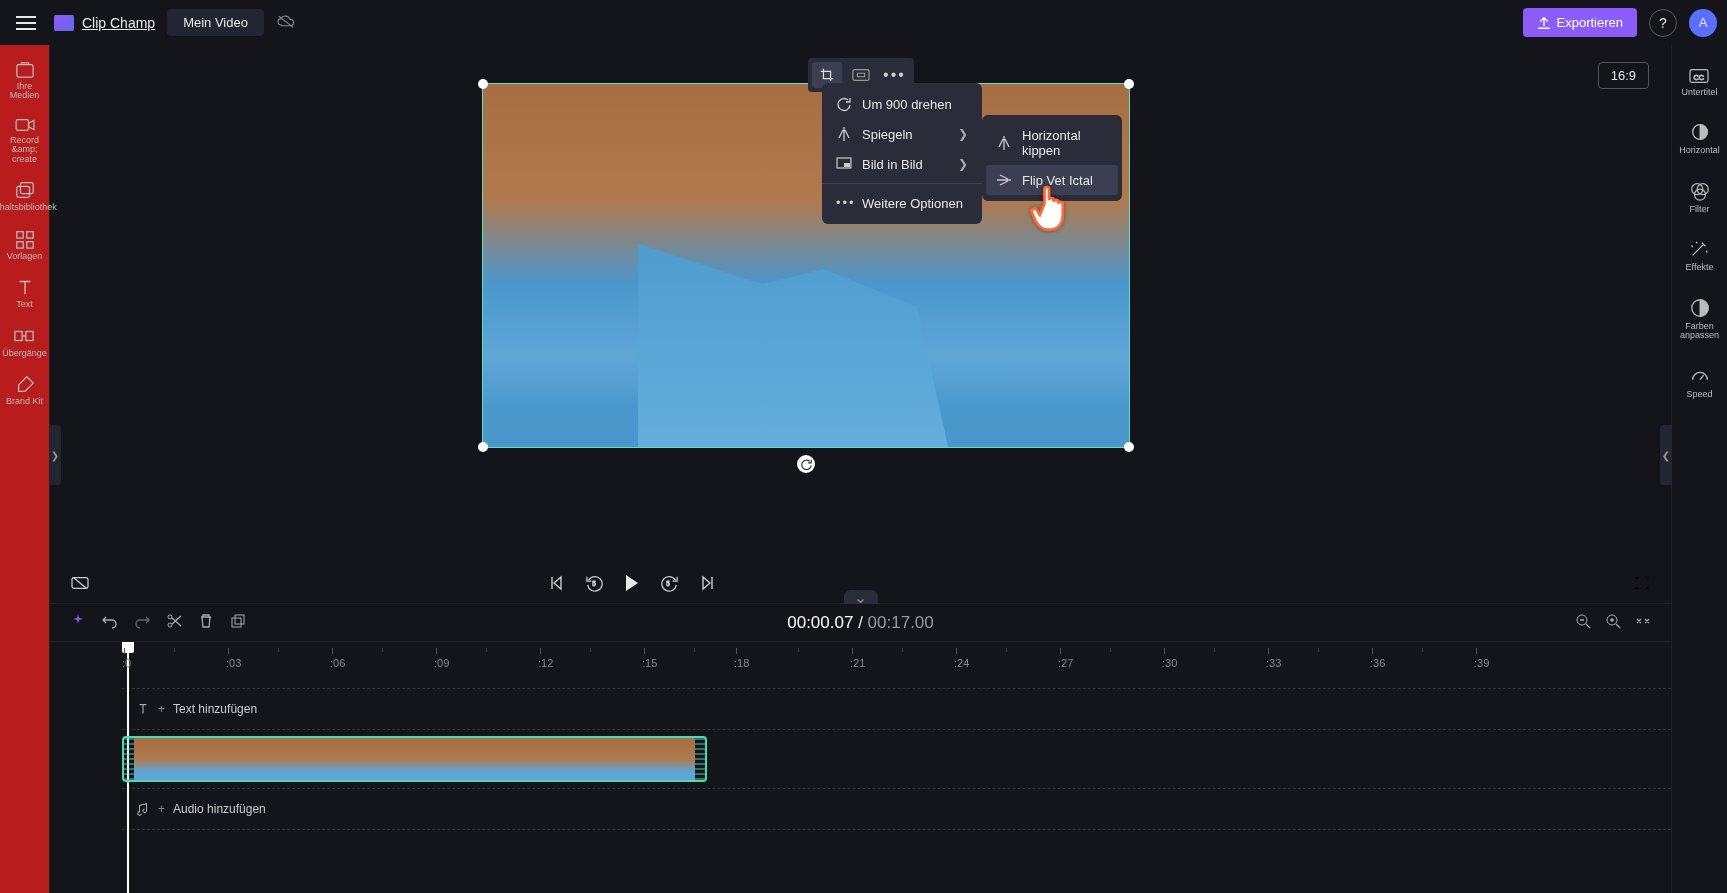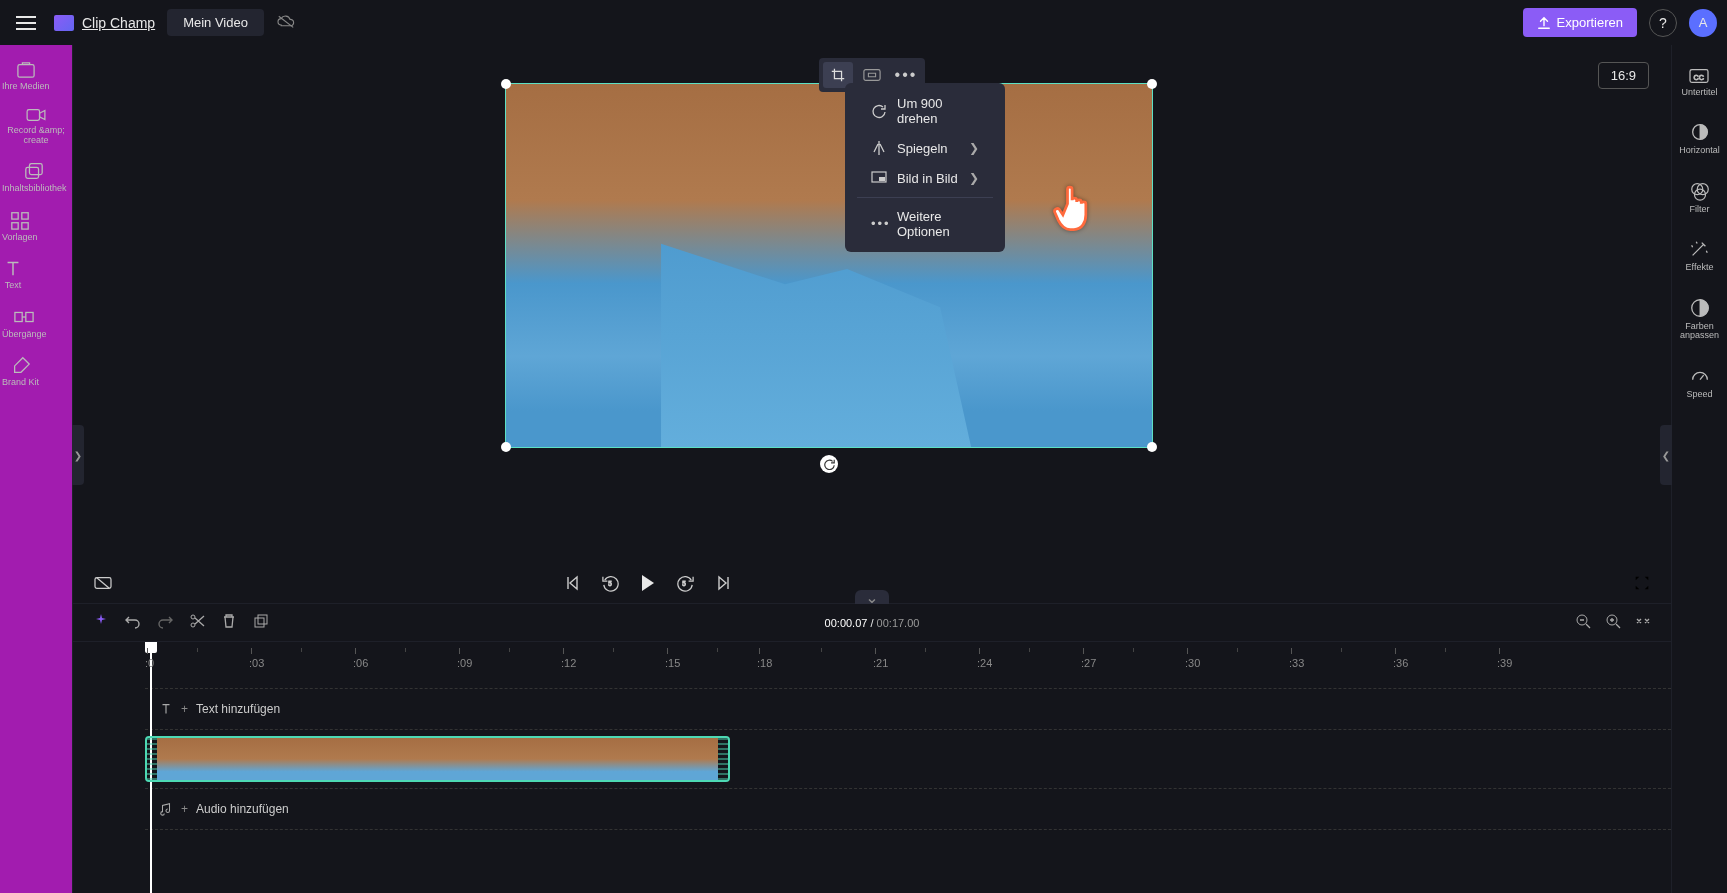--- a/index.html
+++ b/index.html
@@ -17,21 +17,21 @@
 .cloud-icon { color: #888; }
 .topbar .spacer { flex:1; }
 .export-btn { background:#8b5cf6; color:#fff; display:flex; align-items:center; gap:6px; padding:7px 14px; border-radius:4px; font-size:13px; cursor:pointer; }
 .help-circle { width:28px; height:28px; border:1px solid #555; border-radius:50%; display:flex; align-items:center; justify-content:center; font-size:14px; cursor:pointer; }
 .avatar { width:28px; height:28px; border-radius:50%; background:#5b6fff; display:flex; align-items:center; justify-content:center; font-size:13px; }
 
 
 .main { flex:1; display:flex; min-height:0; }
 
 
-.left-rail { width:73px; background:#a21caf; border-right:1px solid #1e2029; display:flex; flex-direction:column; align-items:flex-start; padding-top:8px; position:relative; }
+.left-rail { width:50px; background:#b91c1c; border-right:1px solid #1e2029; display:flex; flex-direction:column; align-items:center; padding-top:8px; position:relative; }
 .rail-item { display:flex; flex-direction:column; align-items:center; gap:3px; padding:8px 2px; cursor:pointer; text-align:center; }
 .rail-item svg { fill:none; stroke:#bbb; }
 .rail-item span { font-size:9px; color:#bbb; line-height:1.05; }
 .rail-expand { position:absolute; top:380px; right:-12px; width:12px; height:60px; background:#232530; display:flex; align-items:center; justify-content:center; border-radius:0 4px 4px 0; font-size:10px; color:#999; cursor:pointer; }
 
 
 .stage-col { flex:1; display:flex; flex-direction:column; min-width:0; }
 
 
 .preview-wrap { flex:1; position:relative; }
@@ -39,41 +39,41 @@
 .canvas-tools .tool { width:30px; height:26px; display:flex; align-items:center; justify-content:center; border-radius:3px; cursor:pointer; color:#ccc; }
 .canvas-tools .tool.active { background:#3c3f52; }
 .canvas { position:absolute; left:432px; top:38px; width:648px; height:365px; border:1px solid #5de0c4; background: linear-gradient(to bottom, #a56e43 0%, #b07a4e 32%, #4a97cc 55%, #5fa6d6 75%, #4a97cc 90%); }
 .canvas .sky { position:absolute; left:24%; right:28%; top:30%; bottom:0; background:linear-gradient(#4a97cc,#63aedc); clip-path: polygon(0 20%, 40% 36%, 60% 30%, 90% 45%, 100% 100%, 0 100%); }
 .handle { width:10px; height:10px; background:#fff; border-radius:50%; position:absolute; }
 .hTL{top:-5px;left:-5px}.hTR{top:-5px;right:-5px}.hBL{bottom:-5px;left:-5px}.hBR{bottom:-5px;right:-5px}
 .rotate-handle { position:absolute; bottom:-26px; left:50%; transform:translateX(-50%); width:18px; height:18px; background:#fff; border-radius:50%; display:flex; align-items:center; justify-content:center; color:#333; }
 .aspect-pill { position:absolute; top:17px; right:22px; border:1px solid #555; border-radius:4px; padding:5px 12px; font-size:13px; cursor:pointer; }
 
 
-.ctx-menu { position:absolute; top:38px; left:772px; width:160px; background:#2a2c3a; border-radius:6px; padding:6px 12px; font-size:13px; z-index:10; }
+.ctx-menu { position:absolute; top:38px; left:772px; width:160px; background:#2a2c3a; border-radius:6px; padding:6px 0; font-size:13px; z-index:10; }
 .ctx-item { display:flex; align-items:center; gap:10px; padding:7px 14px; cursor:pointer; }
 .ctx-item .chev { margin-left:auto; font-size:12px; color:#aaa; }
 .ctx-item svg, .ctx-item .mi { width:16px; height:16px; flex-shrink:0; }
 .ctx-div { height:1px; background:#3c3f52; margin:4px 0; }
 .ctx-sub { position:absolute; top:70px; left:932px; width:140px; background:#2a2c3a; border-radius:6px; padding:6px 0; font-size:13px; z-index:11; }
 .ctx-sub .ctx-item.active { background:#3c3f52; border-radius:3px; margin:0 4px; padding:7px 10px; }
 .cursor-hand { position:absolute; top:135px; left:978px; width:44px; height:54px; z-index:20; pointer-events:none; }
 .cursor-hand svg { filter: drop-shadow(0 0 2px rgba(0,0,0,.4)); }
 
 
 .playbar { height:40px; display:flex; align-items:center; padding:0 20px; }
 .playbar .left svg, .playbar .mid svg, .playbar .right svg { fill:none; stroke:#ccc; }
 .playbar .mid { margin:0 auto; display:flex; gap:22px; align-items:center; }
 .playbar .btn { cursor:pointer; display:flex; align-items:center; justify-content:center; }
 .play-triangle { width:0; height:0; border-left:12px solid #e8e8e8; border-top:8px solid transparent; border-bottom:8px solid transparent; }
 
 
 .tl-bar { height:38px; display:flex; align-items:center; padding:0 20px; gap:16px; border-top:1px solid #1e2029; position:relative; }
 .tl-bar .ico { cursor:pointer; color:#aaa; }
-.tl-bar .center-time { position:absolute; left:50%; transform:translateX(-50%); font-size:11px;text-align:center; }
+.tl-bar .center-time { position:absolute; left:50%; transform:translateX(-50%); font-size:17px;text-align:center; }
 .tl-bar .center-time .cur { color:#fff; }
 .tl-bar .right { margin-left:auto; display:flex; gap:14px; align-items:center; }
 .tl-handle { position:absolute; top:-14px; left:50%; transform:translateX(-50%); width:34px; height:14px; background:#2a2c3a; border-radius:6px 6px 0 0; display:flex; align-items:center; justify-content:center; color:#888; cursor:pointer; }
 
 
 .timeline { height:252px; border-top:1px solid #1e2029; display:flex; }
 .tl-gutter { width:72px; }
 .tl-body { flex:1; position:relative; overflow:hidden; }
 .ruler { height:28px; position:relative; font-size:11px; color:#888; }
 .ruler .tick { position:absolute; top:6px; }
@@ -245,20 +245,34 @@
             <span>Bild in Bild</span>
             <span class="chev">❯</span>
           </div>
           <div class="ctx-div"></div>
           <div class="ctx-item">
             <span class="mi" style="color:#ccc;letter-spacing:2px">•••</span>
             <span>Weitere Optionen</span>
           </div>
         </div>
 
+        <div class="ctx-sub">
+          <div class="ctx-item">
+            <svg class="mi" viewBox="0 0 16 16">
+                <path d="M8 1v14M3 12l4-8M13 12l-4-8" stroke="#ccc" fill="none" stroke-width="1.3"></path>
+              </svg>
+            <span>Horizontal kippen</span>
+          </div>
+          <div class="ctx-item active">
+            <svg class="mi" viewBox="0 0 16 16">
+                <path d="M1 8h14M4 3l8 4M4 13l8-4" stroke="#ccc" fill="none" stroke-width="1.3"></path>
+              </svg>
+            <span>Flip Vet Ictal</span>
+          </div>
+        </div>
 
         <div class="cursor-hand">
           <svg viewBox="0 0 48 60">
               <path d="M18 26V10c0-3 5-3 5 0v12c0-3 5-3 5 0v2c0-3 5-3 5 0v2c0-3 5-3 5 0v12c0 8-4 16-13 16h-4c-6 0-10-4-13-10l-4-9c-1-3 3-5 5-3l4 6z" fill="#fff" stroke="#ff6a3d" stroke-width="3"></path>
             </svg>
         </div>
       </div>
 
       <div class="playbar">
         <div class="left btn">

